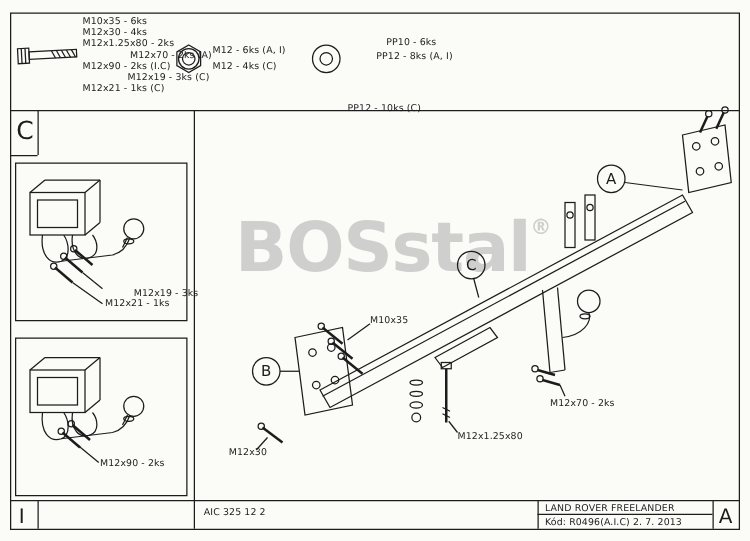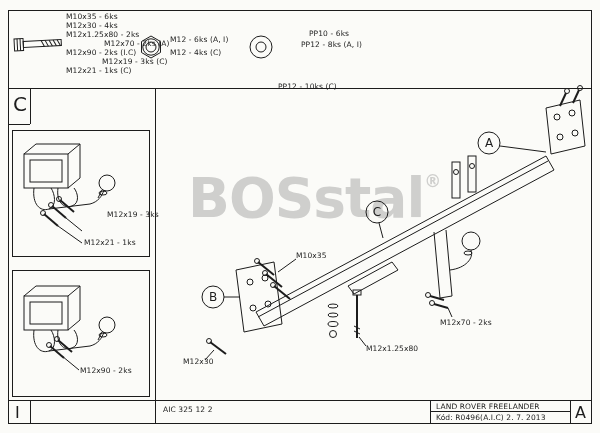--- a/index.html
+++ b/index.html
@@ -189,21 +189,21 @@
   <div class="lbl" style="left:170px; top:35px;">M12 - 6ks (A, I)</div>
   <div class="lbl" style="left:170px; top:48px;">M12 - 4ks (C)</div>
   <div class="lbl" style="left:278px; top:29px;margin-left:31px;">PP10 - 6ks</div>
   <div class="lbl" style="left:278px; top:40px;margin-left:23px;">PP12 - 8ks (A, I)</div>
   <div class="lbl" style="left:278px; top:51px;margin-top:31px;">PP12 - 10ks (C)</div>
 
   <div class="corner-letter" style="left:13px; top:92px; font-size:20px;">C</div>
   <div class="corner-letter" style="left:15px; top:403px; font-size:16px;">I</div>
   <div class="corner-letter" style="left:575px; top:403px; font-size:16px;">A</div>
 
-  <div class="lbl" style="left:84px; top:210px;padding-left:23px;">M12x19 - 3ks</div>
+  <div class="lbl" style="left:84px; top:230px;padding-left:23px;">M12x19 - 3ks</div>
   <div class="lbl" style="left:84px; top:238px;">M12x21 - 1ks</div>
   <div class="lbl" style="left:80px; top:366px;">M12x90 - 2ks</div>
 
   <div class="lbl" style="left:296px; top:251px;">M10x35</div>
   <div class="lbl" style="left:183px; top:357px;">M12x30</div>
   <div class="lbl" style="left:366px; top:344px;">M12x1.25x80</div>
   <div class="lbl" style="left:440px; top:318px;">M12x70 - 2ks</div>
 
   <div class="callout-letter" style="left:482px; top:136px;">A</div>
   <div class="callout-letter" style="left:206px; top:290px;">B</div>

